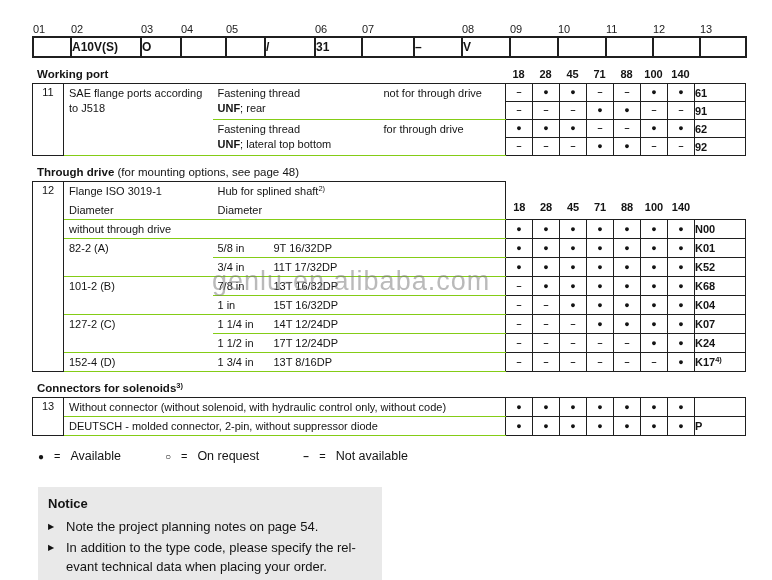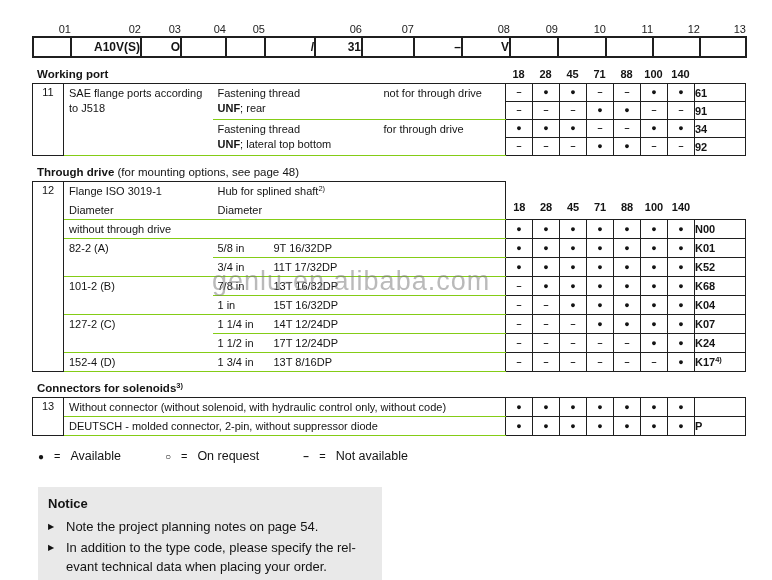--- a/index.html
+++ b/index.html
@@ -4,21 +4,21 @@
 <style>
   * { box-sizing: border-box; margin: 0; padding: 0; }
   html, body { width: 772px; height: 580px; background: #ffffff; overflow: hidden;
     font-family: "Liberation Sans", "DejaVu Sans", sans-serif; color: #141414; }
   .page { position: relative; width: 772px; height: 580px; padding: 23px 0 0 32px; }
   .content { width: 713px; }
 
   
   table { border-collapse: collapse; table-layout: fixed; }
   .typecode { width: 713px; font-size: 11px; }
-  .typecode td { text-align: right; overflow: hidden; white-space: nowrap; }
+  .typecode td { text-align: left; overflow: hidden; white-space: nowrap; }
   .typecode tr.labels td { border: none; height: 14px; color: #222; font-size: 11px; padding-bottom: 1px; }
   .typecode tr.values td { border: 2px solid #1f1f1f; height: 20px; font-weight: 700; font-size: 12px; }
 
   
   .sec-head { display: flex; align-items: flex-end; width: 713px; margin-top: 10px; margin-bottom: 3px; }
   .sec-title-wrap { flex: 1 1 auto; padding-left: 5px; font-size: 11.5px; }
   .sec-title { font-weight: 700; }
   .sec-note { font-weight: 400; }
   .sup { font-size: 7.5px; position: relative; top: -4px; }
   .sizes-strip { display: flex; width: 189px; flex: 0 0 189px; }
@@ -190,21 +190,21 @@
           <span class="b">UNF</span><span>; lateral top bottom</span>
         </td>
         <td class="txt bb" rowspan="2">for through drive</td>
         <td class="m">●</td>
             <td class="m">●</td>
             <td class="m">●</td>
             <td class="m">–</td>
             <td class="m">–</td>
             <td class="m">●</td>
             <td class="m">●</td>
-        <td class="codec">34</td>
+        <td class="codec">62</td>
       </tr>
       <tr>
         <td class="m">–</td>
             <td class="m">–</td>
             <td class="m">–</td>
             <td class="m">●</td>
             <td class="m">●</td>
             <td class="m">–</td>
             <td class="m">–</td>
         <td class="codec">92</td>

